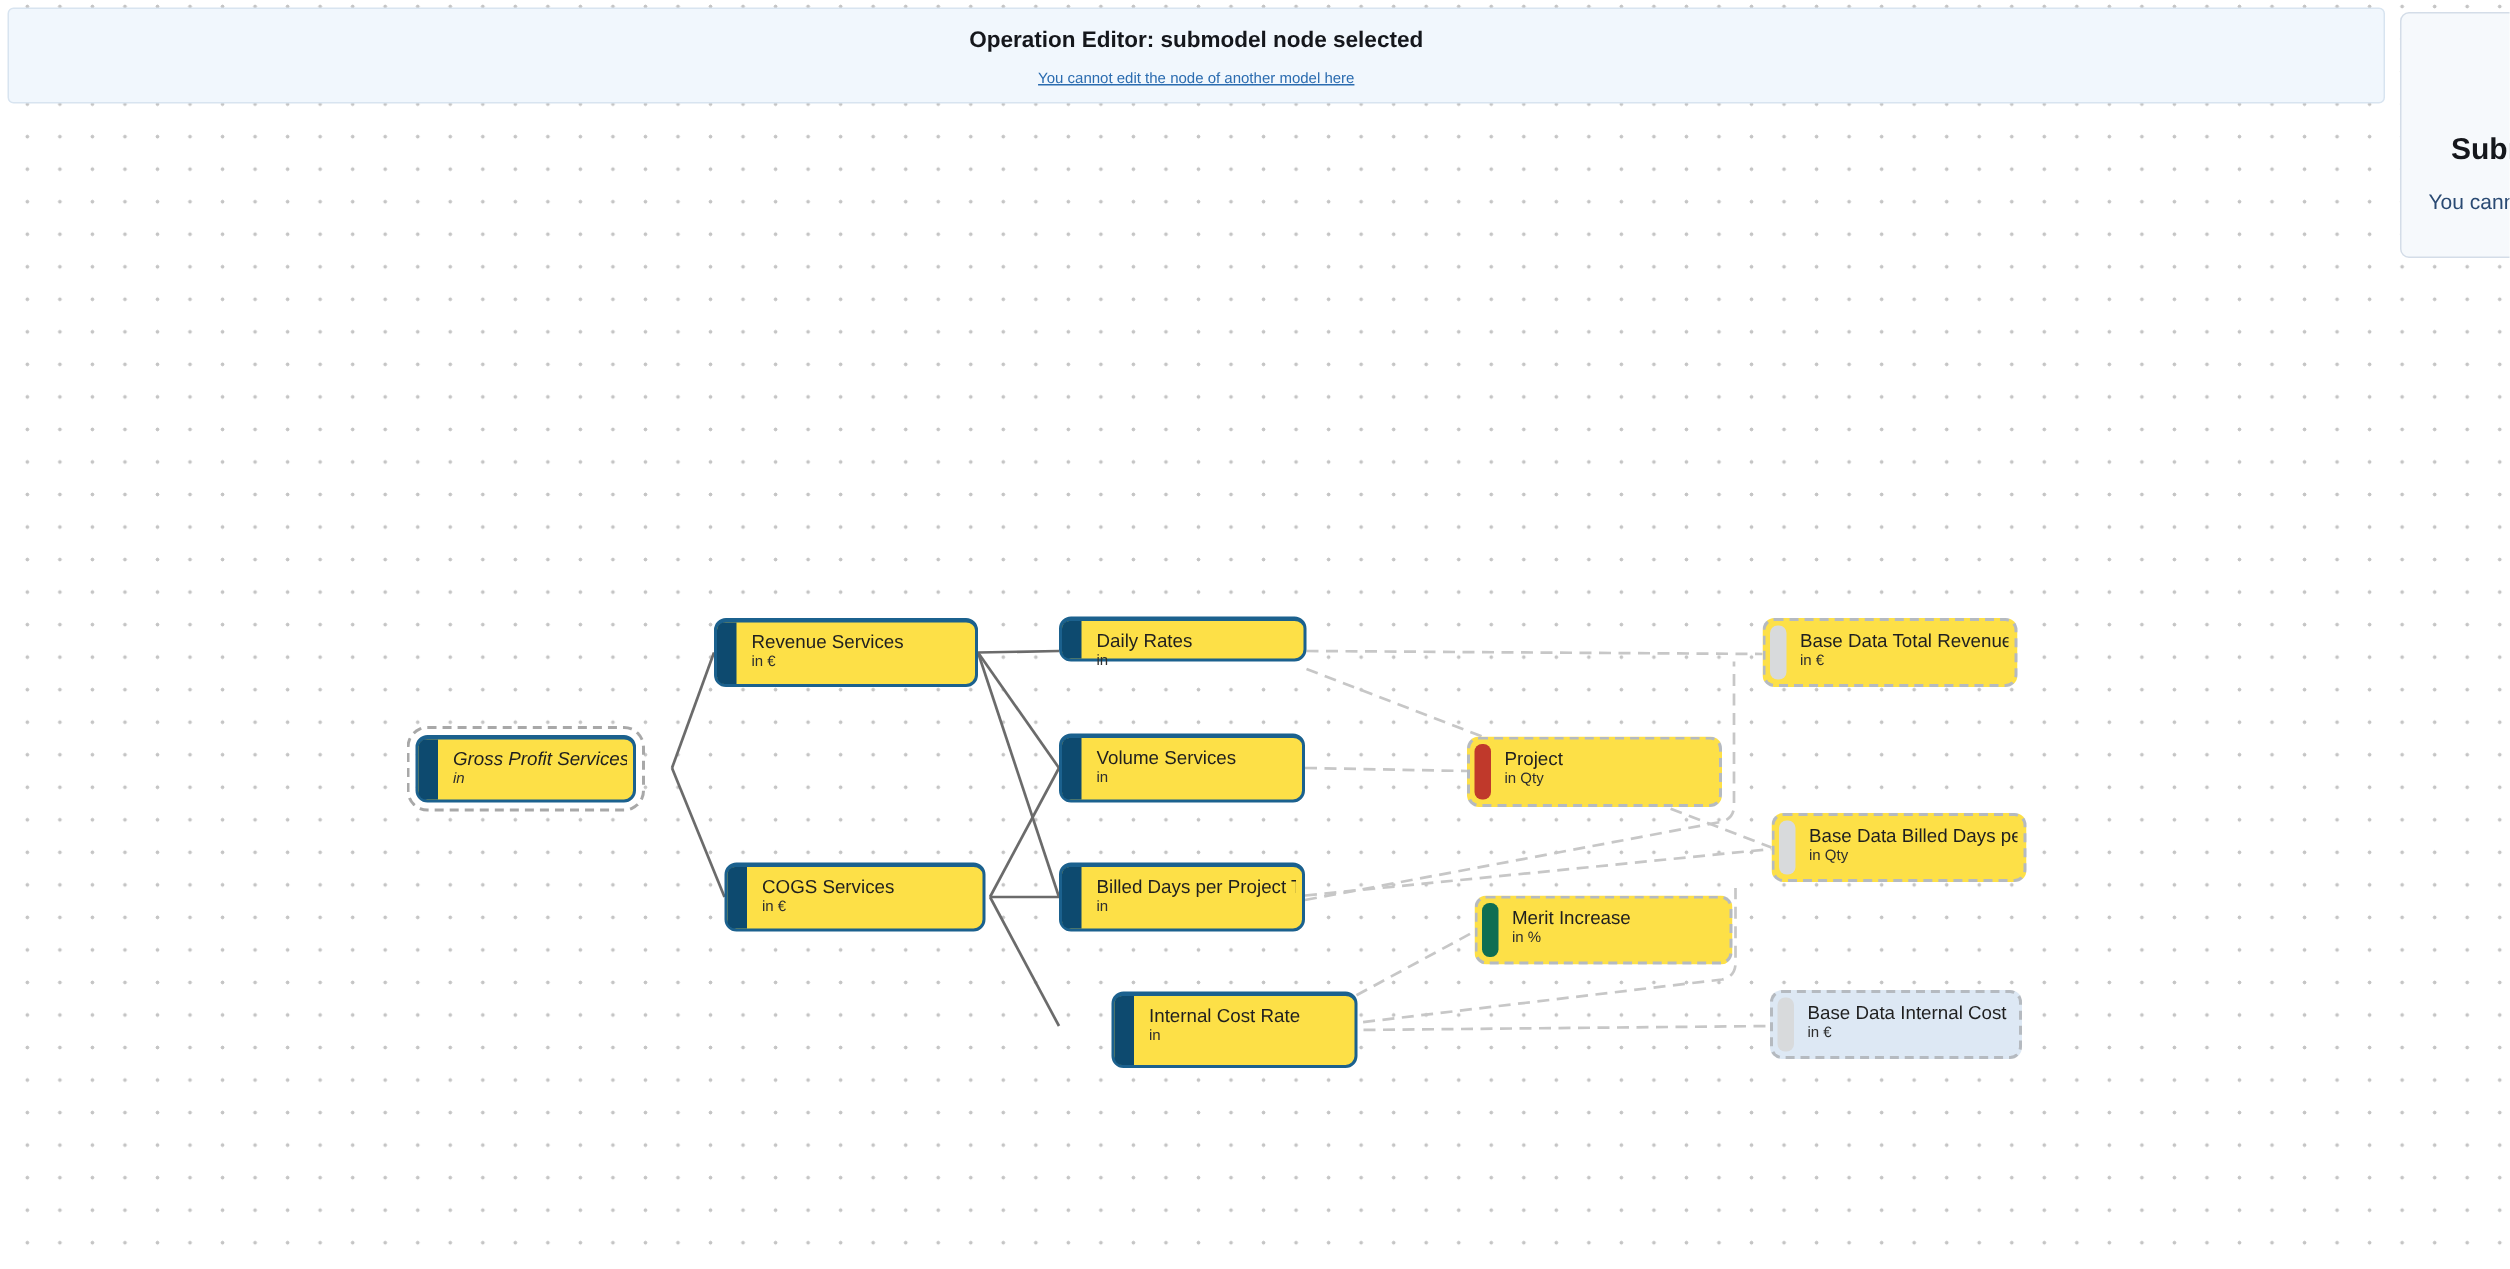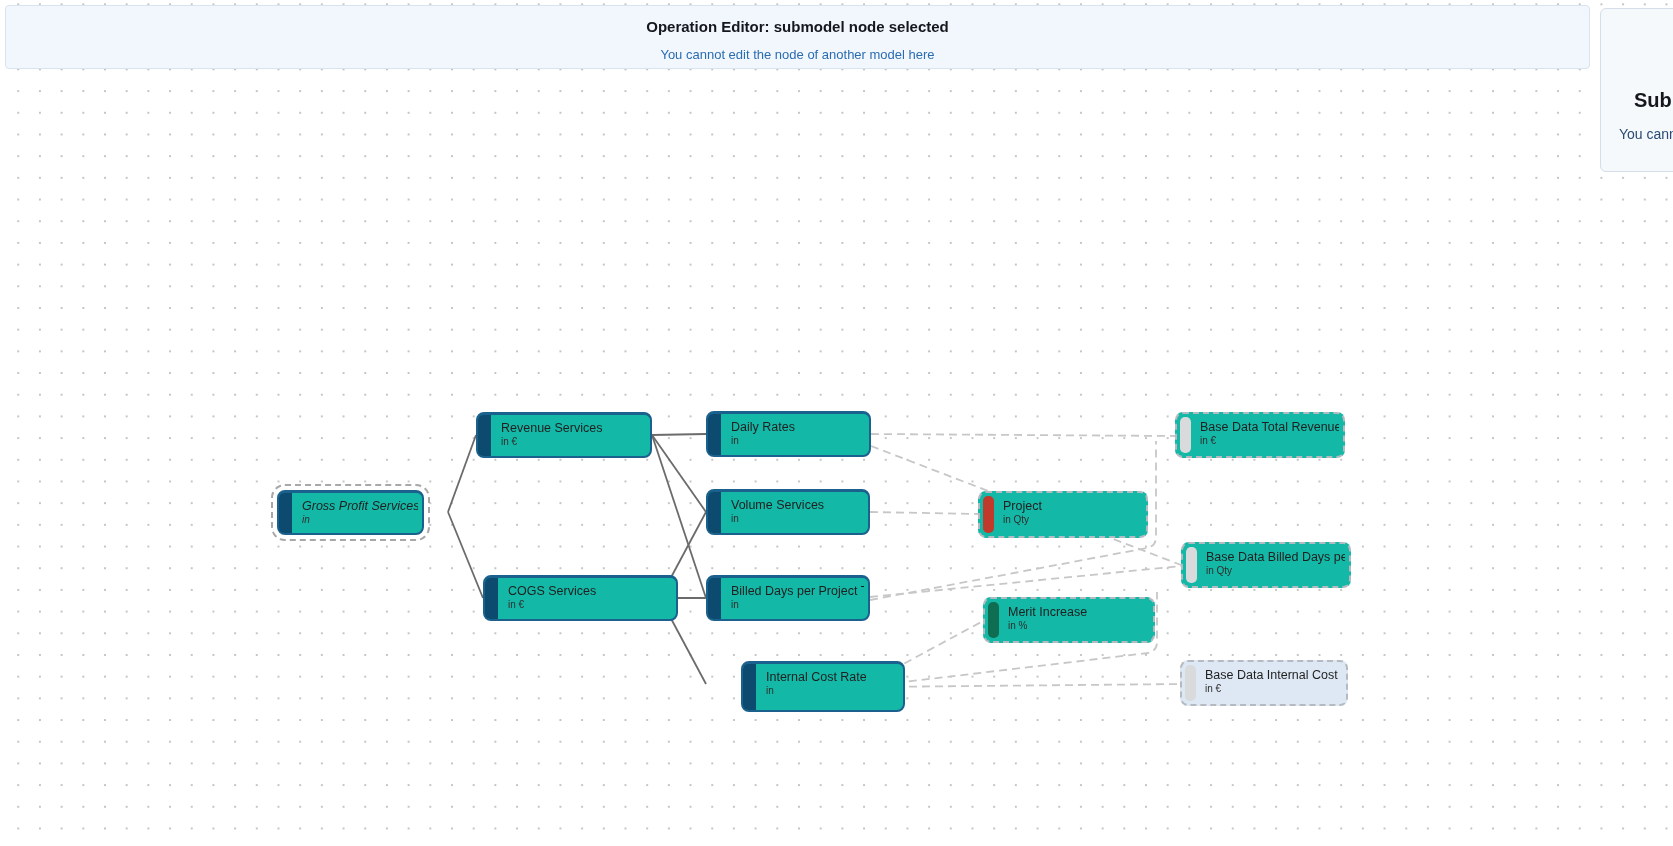--- a/index.html
+++ b/index.html
@@ -34,21 +34,21 @@
     pointer-events: none;
   }
   .edge-solid  { stroke: #6b6b6b; stroke-width: 1.8; fill: none; }
   .edge-dashed { stroke: #c7c7c7; stroke-width: 1.8; fill: none; stroke-dasharray: 8 5; }
 
   
   .node {
     position: absolute;
     z-index: 2;
     box-sizing: border-box;
-    background: #14b8a6;
+    background: #fde047;
     border-radius: 8px;
     cursor: pointer;
   }
   .node--solid {
     border: 2px solid #1b618e;
     border-top-width: 3px;
   }
   .node--dashed {
     border: 2px dashed #b5bac0;
   }
@@ -105,22 +105,23 @@
     text-align: center;
   }
   #banner .banner-title {
     margin-top: 12px;
     font-size: 15px;
     font-weight: bold;
     color: #15171c;
   }
   #banner .banner-subtitle {
     margin-top: 12px;
-    font-size: 13px;
+    font-size: 10px;
     color: #2b6cb0;
+    text-decoration: underline;
   }
 
   
   #side-panel {
     position: absolute;
     left: 1600px; top: 8px;
     width: 320px; height: 164px;
     box-sizing: border-box;
     background: #f6f9fc;
     border: 1px solid #d4dde8;
@@ -180,29 +181,29 @@
   </div>
 
   <div class="node node--solid" style="left:476px;top:412px;width:176px;height:46px;">
     <div class="accent accent--solid"></div>
     <div class="node-text">
       <div class="node-title">Revenue Services</div>
       <div class="node-sub">in €</div>
     </div>
   </div>
 
-  <div class="node node--solid" style="left:483px;top:575px;width:195px;height:46px;">
+  <div class="node node--solid" style="left:483px;top:575px;width:174px;height:46px;">
     <div class="accent accent--solid"></div>
     <div class="node-text">
       <div class="node-title">COGS Services</div>
       <div class="node-sub">in €</div>
     </div>
   </div>
 
-  <div class="node node--solid" style="left:706px;top:411px;width:165px;height:46px;padding-left:17px;">
+  <div class="node node--solid" style="left:706px;top:411px;width:165px;height:30px;padding-left:17px;">
     <div class="accent accent--solid"></div>
     <div class="node-text">
       <div class="node-title">Daily Rates</div>
       <div class="node-sub">in</div>
     </div>
   </div>
 
   <div class="node node--solid" style="left:706px;top:489px;width:164px;height:46px;">
     <div class="accent accent--solid"></div>
     <div class="node-text">

